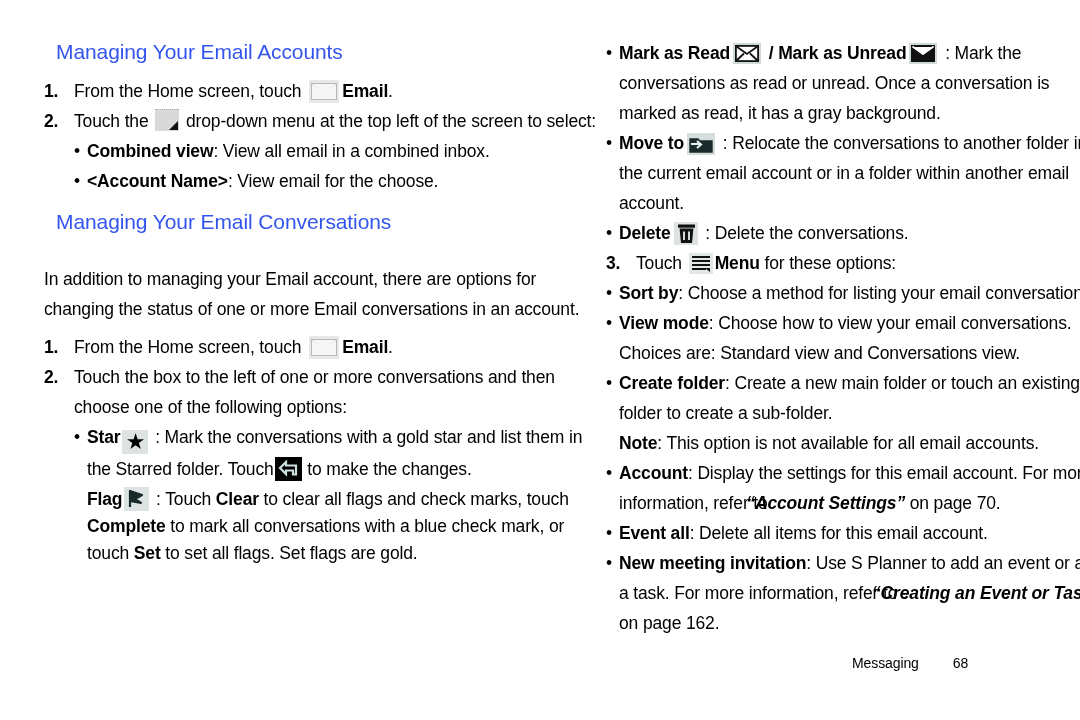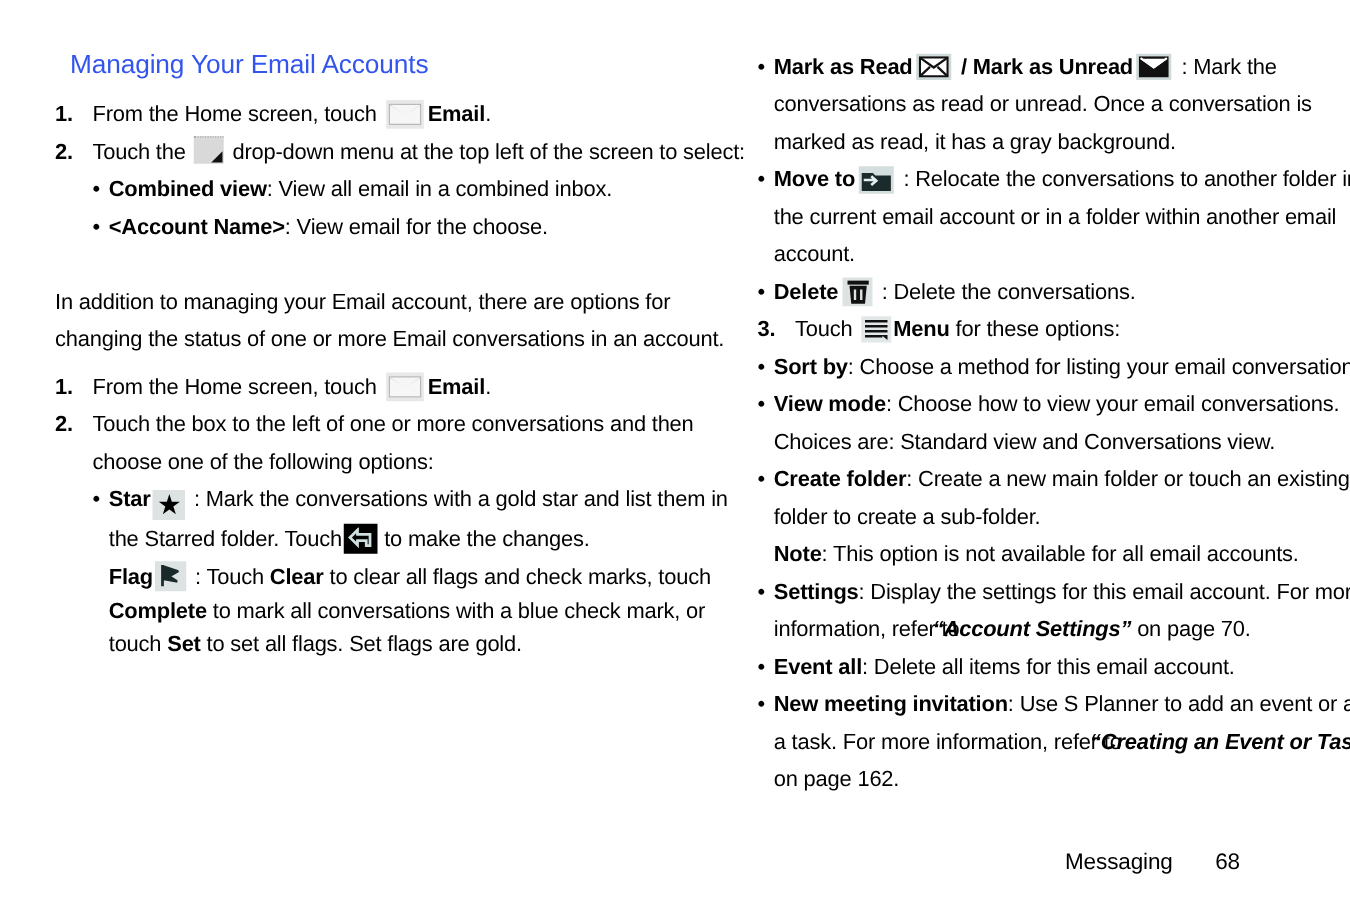--- a/index.html
+++ b/index.html
@@ -195,22 +195,22 @@
     background: #e2e8e8;
     margin: 0 2px;
     vertical-align: -5px;
   }
   .ico-menu svg { position: absolute; left: 2px; top: 2px; }
 
   
   .footer {
     position: absolute;
     left: 852px;
-    top: 679px;
-    font-size: 18px;
+    top: 655px;
+    font-size: 14px;
     letter-spacing: -0.1px;
     white-space: nowrap;
   }
   .footer .pg { margin-left: 34px; }
 </style>
 </head>
 <body>
 
 <div class="page">
 
@@ -233,20 +233,21 @@
       <div class="bullet">
         <span class="dot">•</span>
         <span class="txt"><span class="b">Combined view</span><span>: View all email in a combined inbox.</span></span>
       </div>
       <div class="bullet">
         <span class="dot">•</span>
         <span class="txt"><span class="b">&lt;Account Name&gt;</span><span>: View email for the choose.</span></span>
       </div>
     </div>
 
+    <h2 class="section-head" style="margin-top:14px;">Managing Your Email Conversations</h2>
 
     <p class="body" style="margin-top:30px;">In addition to managing your Email account, there are options for changing the status of one or more Email conversations in an account.</p>
 
     <div class="step" style="margin-top:8px;">
       <span class="num">1.</span>
       <span class="txt"><span>From the Home screen, touch </span><span class="ico ico-email"></span><span class="b">Email</span><span>.</span></span>
     </div>
 
     <div class="step">
       <span class="num">2.</span>
@@ -326,21 +327,21 @@
         <span class="txt"><span class="b">Create folder</span><span>: Create a new main folder or touch an existing folder to create a sub-folder.</span></span>
       </div>
 
       <div class="bullet">
         <span class="dot">&nbsp;</span>
         <span class="txt"><span class="b">Note</span><span>: This option is not available for all email accounts.</span></span>
       </div>
 
       <div class="bullet">
         <span class="dot">•</span>
-        <span class="txt"><span class="b">Settings</span><span>: Display the settings for this email account. For more information, refer to </span><span class="i b" style="margin-left:-26px;">“Account Settings”</span><span> on page 70.</span></span>
+        <span class="txt"><span class="b">Account</span><span>: Display the settings for this email account. For more information, refer to </span><span class="i b" style="margin-left:-26px;">“Account Settings”</span><span> on page 70.</span></span>
       </div>
 
       <div class="bullet">
         <span class="dot">•</span>
         <span class="txt"><span class="b">Event all</span><span>: Delete all items for this email account.</span></span>
       </div>
 
       <div class="bullet">
         <span class="dot">•</span>
         <span class="txt"><span class="b">New meeting invitation</span><span>: Use S Planner to add an event or add a task. For more information, refer to </span><span class="i b" style="margin-left:-30px;">“Creating an Event or Task”</span><span> on page 162.</span></span>

